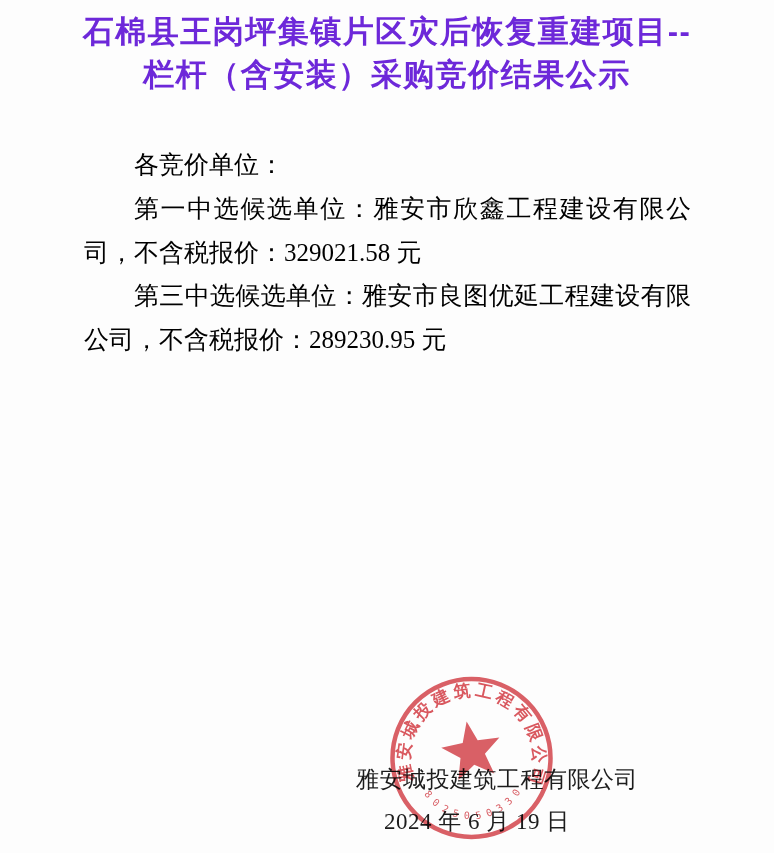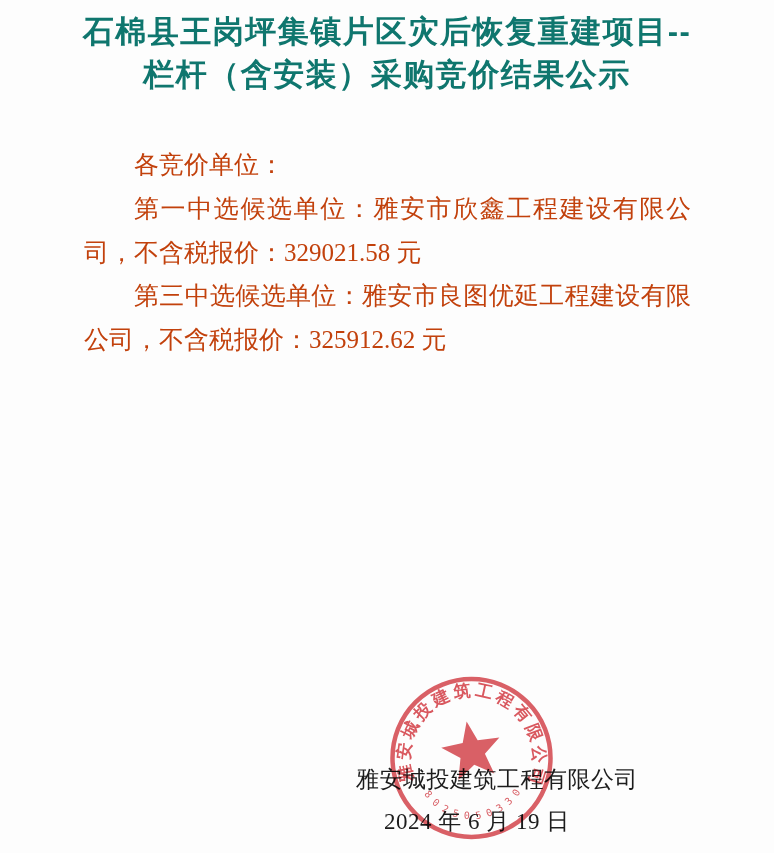--- a/index.html
+++ b/index.html
@@ -17,32 +17,32 @@
     top: 10px;
     left: 0;
     width: 774px;
     margin: 0;
     text-align: center;
     font-family: "Liberation Sans", "DejaVu Sans", sans-serif;
     font-weight: 700;
     font-size: 31px;
     line-height: 43px;
     letter-spacing: 1.5px;
-    color: #0f766e;
+    color: #6d28d9;
   }
   .doc-title .tl { display: block; }
   .doc-body {
     position: absolute;
     top: 143px;
     left: 84px;
     width: 607px;
     font-size: 25px;
     line-height: 43.8px;
     text-align: justify;
-    color: #c2410c;
+    color: #000000;
   }
   .doc-body p { margin: 0; text-indent: 2em; }
   .sig-company {
     position: absolute;
     left: 356px;
     top: 764px;
     font-size: 23px;
     letter-spacing: 0.5px;
     color: #1c1c1c;
   }
@@ -84,21 +84,21 @@
 <div class="page">
 
   <h1 class="doc-title">
     <span class="tl">石棉县王岗坪集镇片区灾后恢复重建项目--</span>
     <span class="tl">栏杆（含安装）采购竞价结果公示</span>
   </h1>
 
   <div class="doc-body">
     <p>各竞价单位：</p>
     <p>第一中选候选单位：雅安市欣鑫工程建设有限公司，不含税报价：329021.58 元</p>
-    <p>第三中选候选单位：雅安市良图优延工程建设有限公司，不含税报价：325912.62 元</p>
+    <p>第三中选候选单位：雅安市良图优延工程建设有限公司，不含税报价：289230.95 元</p>
   </div>
 
   <div class="sig-company">雅安城投建筑工程有限公司</div>
   <div class="sig-date">2024 年 6 月 19 日</div>
 
   <svg class="seal" viewBox="0 0 170 170" aria-hidden="true">
     <circle class="seal-ring" cx="85.5" cy="86" r="79" stroke="#d8535a"></circle>
     <polygon points="86,49 93.6,69.5 115.5,70.4 98.4,84 104.2,105.1 86,93 67.8,105.1 73.6,84 56.5,70.4 78.4,69.5" transform="rotate(-10 86 80)" fill="#d8535a"></polygon>
     <path id="sealArc" d="M 28.4 110.2 A 62 62 0 1 1 142.6 110.2" fill="none"></path>
     <path id="sealNumArc" d="M 32.9 113.5 A 58 58 0 0 0 138.1 113.5" fill="none"></path>

